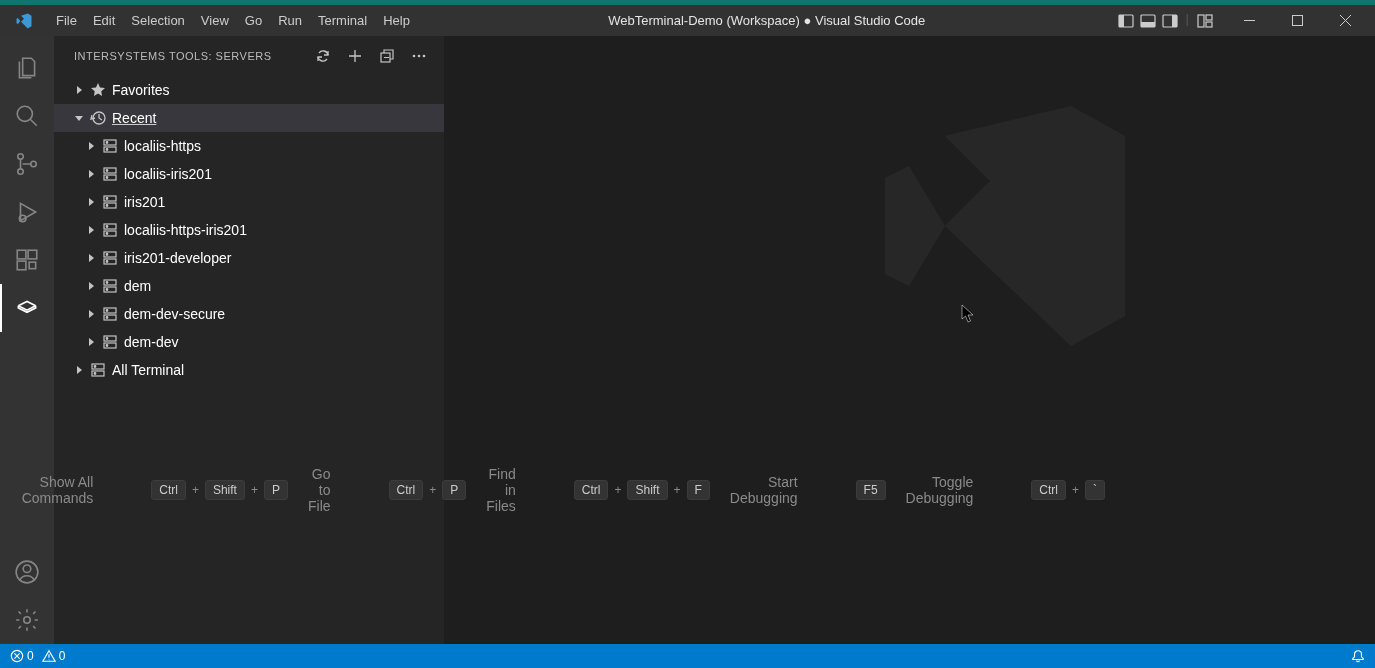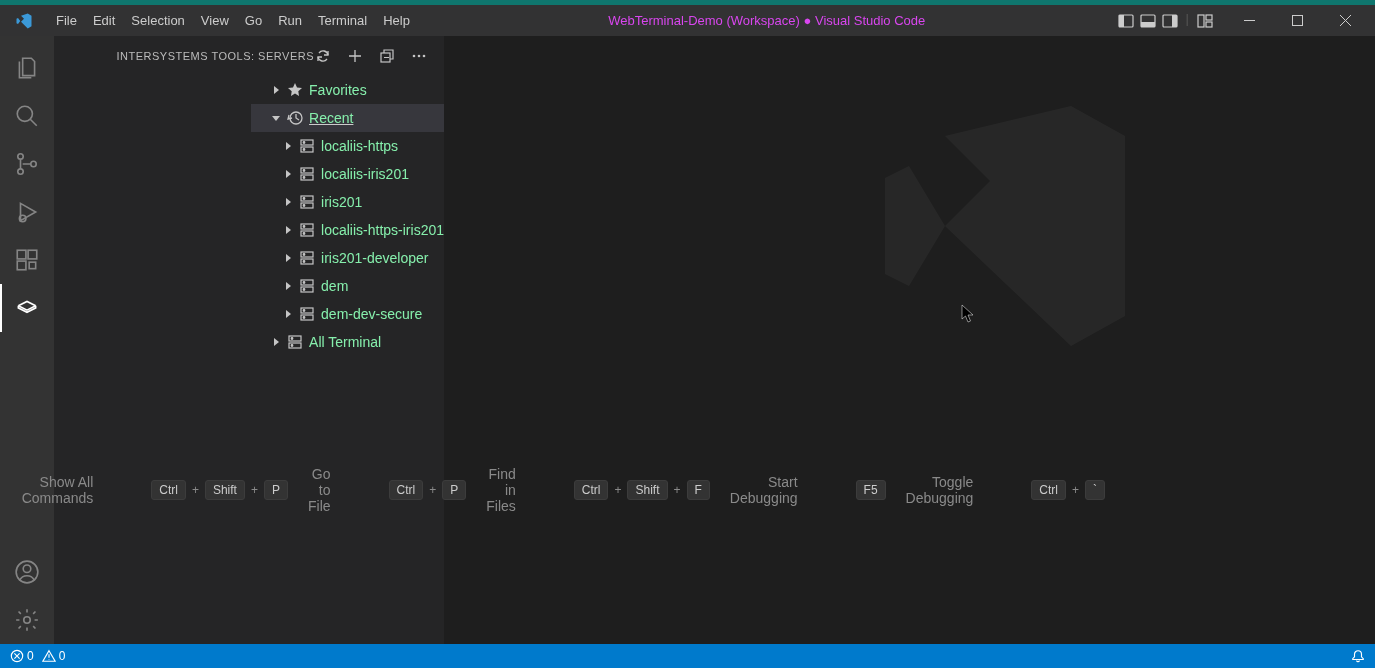--- a/index.html
+++ b/index.html
@@ -3,50 +3,50 @@
 <meta charset="utf-8">
 <style>
 * { margin: 0; padding: 0; box-sizing: border-box; font-family: -apple-system, "Segoe UI", sans-serif; }
 body { width: 1375px; height: 668px; background: #1e1e1e; color: #cccccc; overflow: hidden; display: flex; flex-direction: column; }
 
 
 .titlebar { height: 36px; background: #323233; display: flex; align-items: center; font-size: 13px; border-top: 5px solid #0f766e; }
 .titlebar-logo { width: 48px; display: flex; justify-content: center; }
 .menu { display: flex; }
 .menu-item { padding: 0 8px; height: 36px; display: flex; align-items: center; color: #cccccc; cursor: pointer; }
-.titlebar-center { flex: 1; text-align: center; color: #d946ef; font-size: 13px; }
+.titlebar-center { flex: 1; text-align: center; color: #e5e5e5; font-size: 13px; }
 .titlebar-right { display: flex; align-items: center; padding-right: 8px; gap: 4px; }
 .layout-icons { display: flex; gap: 2px; margin-right: 8px; }
 .layout-icon { width: 20px; height: 20px; display: flex; align-items: center; justify-content: center; color: #cccccc; cursor: pointer; }
 .win-btn { width: 44px; height: 36px; display: flex; align-items: center; justify-content: center; color: #cccccc; cursor: pointer; }
 
 
 .main { flex: 1; display: flex; min-height: 0; }
 
 
 .activitybar { width: 54px; background: #333333; display: flex; flex-direction: column; align-items: center; padding-top: 8px; }
 .activity-item { width: 54px; height: 48px; display: flex; align-items: center; justify-content: center; color: #858585; cursor: pointer; position: relative; }
 .activity-item.active { color: #ffffff; }
 .activity-item.active::before { content: ""; position: absolute; left: 0; top: 0; bottom: 0; width: 2px; background: #ffffff; }
 .activity-spacer { flex: 1; }
 
 
-.sidebar { width: 390px; background: #252526; display: flex; flex-direction: column; align-items: flex-end; }
+.sidebar { width: 390px; background: #252526; display: flex; flex-direction: column; }
 .sidebar-header { height: 40px; display: flex; align-items: center; padding: 0 16px 0 20px; font-size: 11px; letter-spacing: 0.5px; color: #bbbbbb; }
 .sidebar-header-title { flex: 1; }
 .sidebar-actions { display: flex; gap: 14px; align-items: center; }
 .sidebar-action { width: 18px; height: 18px; display: flex; align-items: center; justify-content: center; color: #c5c5c5; cursor: pointer; }
 
 .tree { font-size: 14px; }
 .tree-row { height: 28px; display: flex; align-items: center; cursor: pointer; }
 .tree-row.selected { background: #37373d; text-decoration: underline; }
 .tree-indent { flex-shrink: 0; }
 .chev { width: 18px; display: flex; justify-content: center; color: #c5c5c5; }
 .row-icon { width: 20px; display: flex; justify-content: center; color: #c5c5c5; }
-.row-label { color: #86efac; padding-left: 4px; }
+.row-label { color: #ffffff; padding-left: 4px; }
 
 
 .editor { flex: 1; background: #1e1e1e; position: relative; border-left: 1px solid #1e1e1e; }
 .watermark { position: absolute; top: 40px; right: 220px; opacity: 0.04; }
 .shortcuts { position: absolute; right: 270px; top: 430px; display: flex; flex-direction: row; gap: 20px; }
 .shortcut-row { display: flex; align-items: center; justify-content: flex-end; gap: 18px; font-size: 14px; color: #8a8a8a; }
 .sc-label { text-align: right; }
 .keys { display: flex; align-items: center; gap: 6px; padding-left: 40px; }
 .key { background: #333333; border: 1px solid #3c3c3c; border-radius: 3px; padding: 2px 7px; font-size: 12px; color: #cccccc; }
 .plus { color: #8a8a8a; font-size: 12px; }
@@ -363,20 +363,37 @@
             <span class="row-icon">
               <svg width="16" height="16" viewBox="0 0 16 16" fill="none" stroke="currentColor" stroke-width="1.2">
                 <rect x="2" y="2" width="12" height="5"></rect>
                 <rect x="2" y="9" width="12" height="5"></rect>
                 <circle cx="5" cy="4.5" r="0.8" fill="currentColor"></circle>
                 <circle cx="5" cy="11.5" r="0.8" fill="currentColor"></circle>
               </svg>
             </span>
             <span class="row-label">dem-dev-secure</span>
           </div>
+          <div class="tree-row">
+            <span class="tree-indent" style="width:28px"></span>
+            <span class="chev">
+              <svg width="12" height="12" viewBox="0 0 12 12" fill="currentColor">
+                <path d="M4 2l5 4-5 4z"></path>
+              </svg>
+            </span>
+            <span class="row-icon">
+              <svg width="16" height="16" viewBox="0 0 16 16" fill="none" stroke="currentColor" stroke-width="1.2">
+                <rect x="2" y="2" width="12" height="5"></rect>
+                <rect x="2" y="9" width="12" height="5"></rect>
+                <circle cx="5" cy="4.5" r="0.8" fill="currentColor"></circle>
+                <circle cx="5" cy="11.5" r="0.8" fill="currentColor"></circle>
+              </svg>
+            </span>
+            <span class="row-label">dem-dev</span>
+          </div>
         </div>
 
       <div class="tree-row">
         <span class="tree-indent" style="width:16px"></span>
         <span class="chev">
             <svg width="12" height="12" viewBox="0 0 12 12" fill="currentColor">
               <path d="M4 2l5 4-5 4z"></path>
             </svg>
           </span>
         <span class="row-icon">

